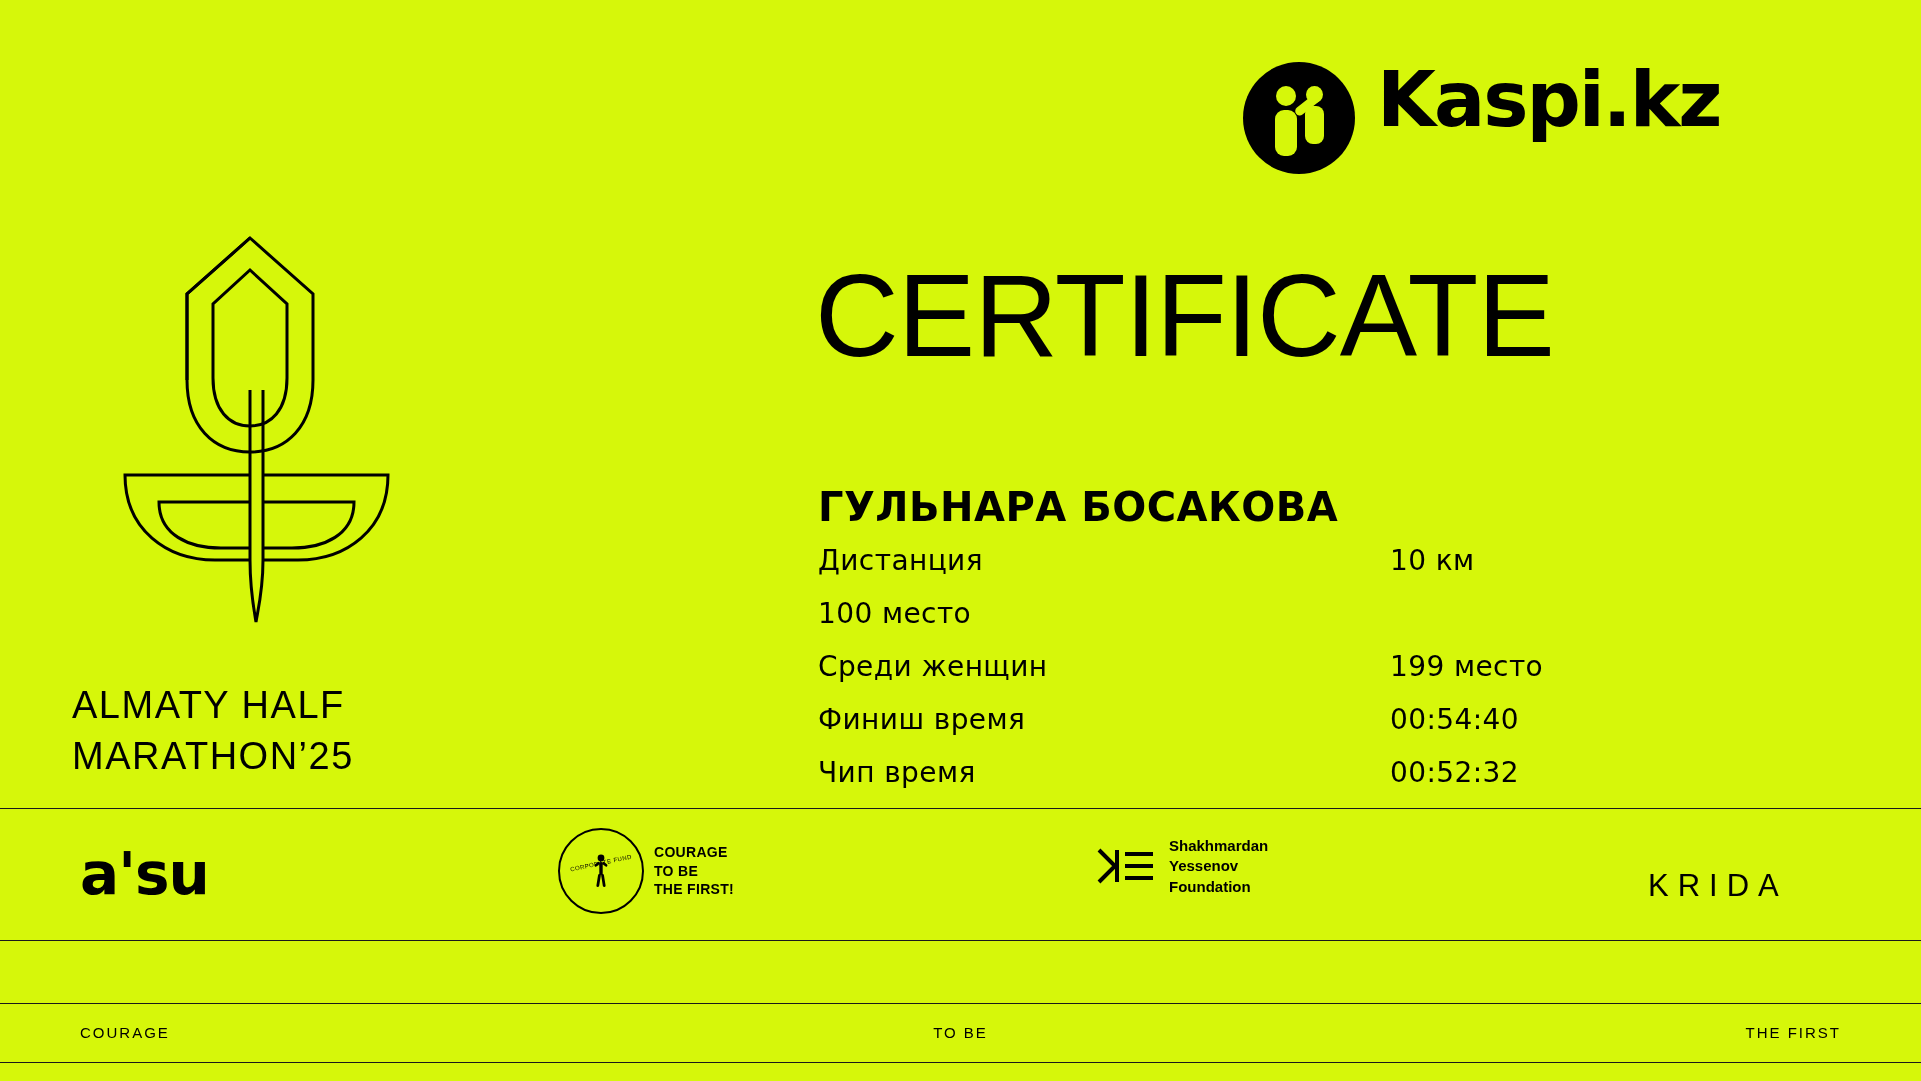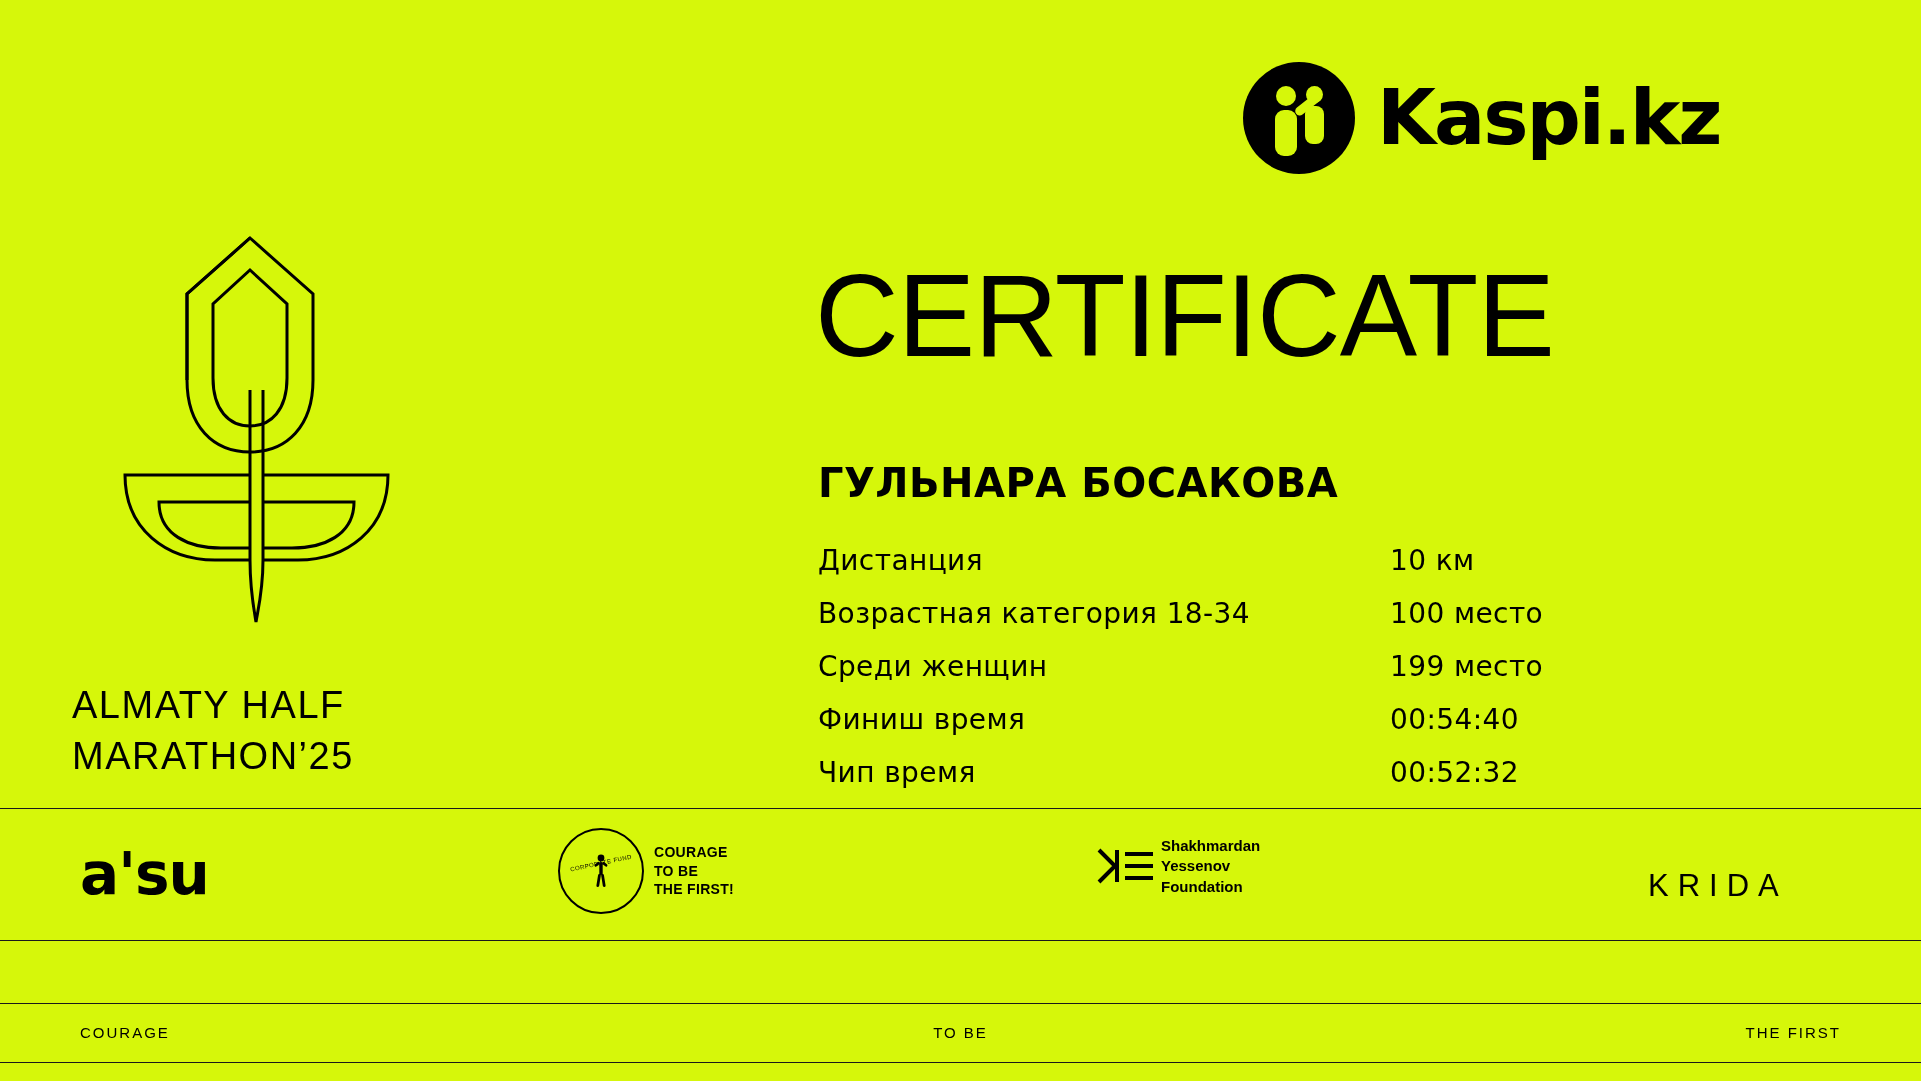--- a/index.html
+++ b/index.html
@@ -17,21 +17,20 @@
     background: #d6f70a;
     overflow: hidden;
   }
 
   
   .kaspi-wrap {
     position: absolute;
     top: 62px;
     left: 1243px;
     display: flex;
-    align-items: center;
     gap: 22px;
   }
   .kaspi-mark {
     width: 112px;
     height: 112px;
     border-radius: 50%;
     background: #000;
     position: relative;
   }
   .kaspi-mark .fig-a {
@@ -120,21 +119,21 @@
     font-size: 116px;
     font-weight: 400;
     letter-spacing: -1px;
     color: #000;
     line-height: 1;
     white-space: nowrap;
   }
   .athlete-name {
     position: absolute;
     left: 818px;
-    top: 460px;
+    top: 484px;
     font-family: "DejaVu Sans", sans-serif;
     font-size: 40px;
     font-weight: bold;
     letter-spacing: 0.5px;
     color: #000;
     white-space: nowrap;
   }
   .results {
     position: absolute;
     left: 818px;
@@ -223,21 +222,21 @@
   .sp-courage .cap {
     font-family: "Liberation Sans", sans-serif;
     font-size: 14px;
     font-weight: bold;
     line-height: 1.35;
     letter-spacing: 0.3px;
   }
   .sp-yessenov {
     left: 1095px;
     top: 28px;
-    gap: 4px;
+    gap: 12px;
   }
   .sp-yessenov .mark {
     width: 62px;
     height: 44px;
   }
   .sp-yessenov .cap {
     font-family: "Liberation Sans", sans-serif;
     font-size: 15px;
     font-weight: bold;
     line-height: 1.35;
@@ -308,21 +307,20 @@
 
   <div class="cert-heading">CERTIFICATE</div>
   <div class="athlete-name">ГУЛЬНАРА БОСАКОВА</div>
 
   <div class="results">
     <div class="result-row">
       <div class="result-label">Дистанция</div>
       <div class="result-value">10 км</div>
     </div>
     <div class="result-row">
-      <div class="result-label">Возрастная категория 18-34</div>
       <div class="result-value">100 место</div>
     </div>
     <div class="result-row">
       <div class="result-label">Среди женщин</div>
       <div class="result-value">199 место</div>
     </div>
     <div class="result-row">
       <div class="result-label">Финиш время</div>
       <div class="result-value">00:54:40</div>
     </div>

